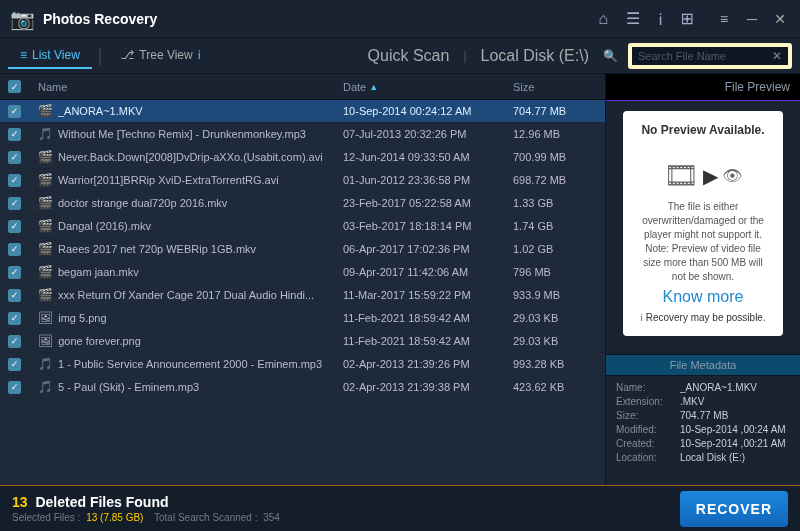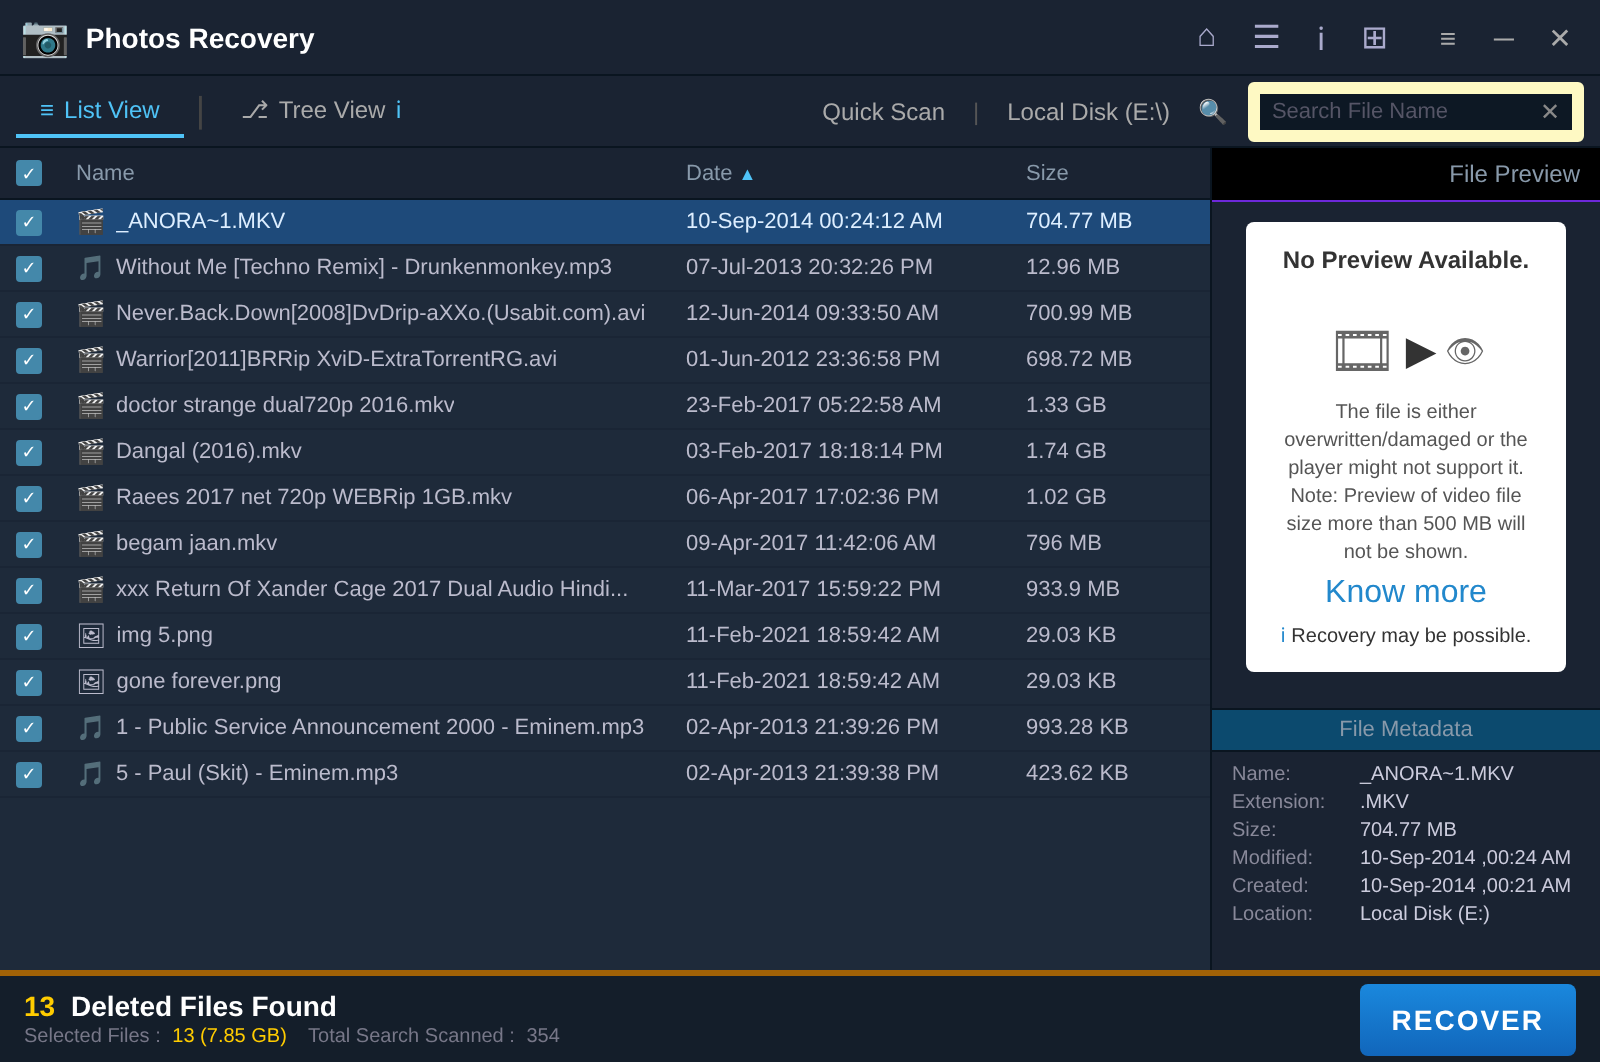--- a/index.html
+++ b/index.html
@@ -81,32 +81,32 @@
       font-size: 18px;
     }
     #toolbar-right {
       margin-left: auto;
       display: flex;
       align-items: center;
       gap: 10px;
     }
     .scan-btn {
       color: #aaa;
-      font-size: 12px;
+      font-size: 16px;
       cursor: pointer;
       padding: 2px 4px;
     }
     .scan-separator {
       color: #555;
     }
     #search-box {
       display: flex;
       align-items: center;
       background: #0d1824;
-      border: 6px solid #fef9c3;
+      border: 4px solid #fef9c3;
       border-radius: 3px;
       padding: 2px 6px;
       gap: 4px;
     }
     #search-input {
       background: transparent;
       border: none;
       color: #aaa;
       font-size: 11px;
       width: 130px;
@@ -306,21 +306,21 @@
       word-break: break-all;
     }
 
     
     #status-bar {
       height: 46px;
       background: #141e2a;
       display: flex;
       align-items: center;
       padding: 0 12px;
-      border-top: 3px solid #a16207;
+      border-top: 1px solid #a16207;
       justify-content: space-between;
     }
     #status-left {
       display: flex;
       flex-direction: column;
       gap: 2px;
     }
     #status-title {
       font-size: 14px;
       font-weight: bold;

